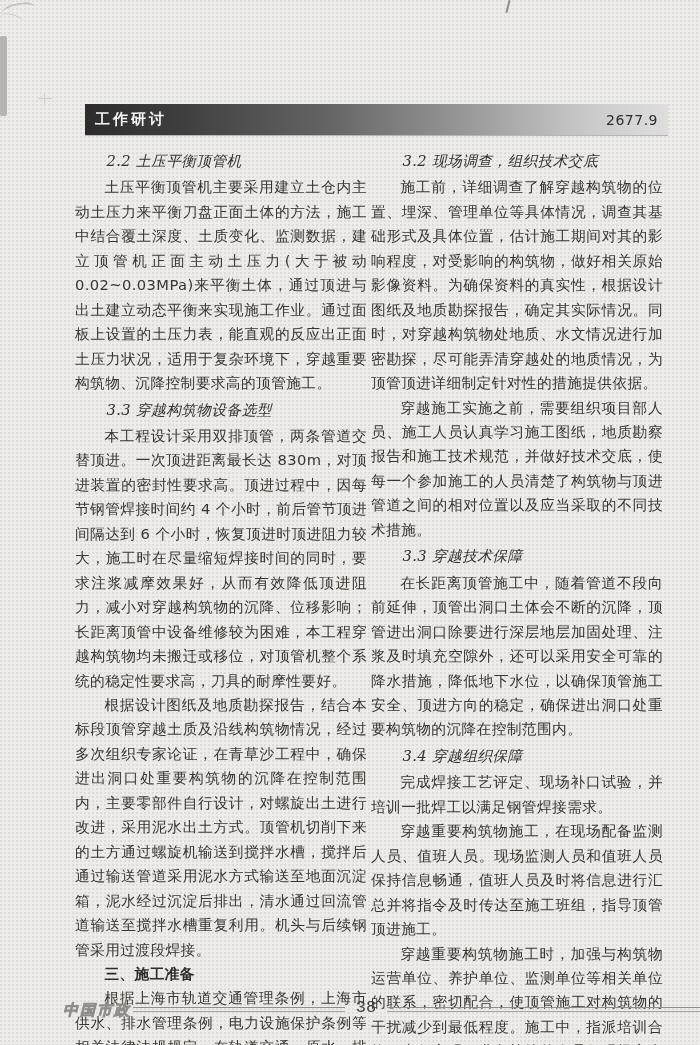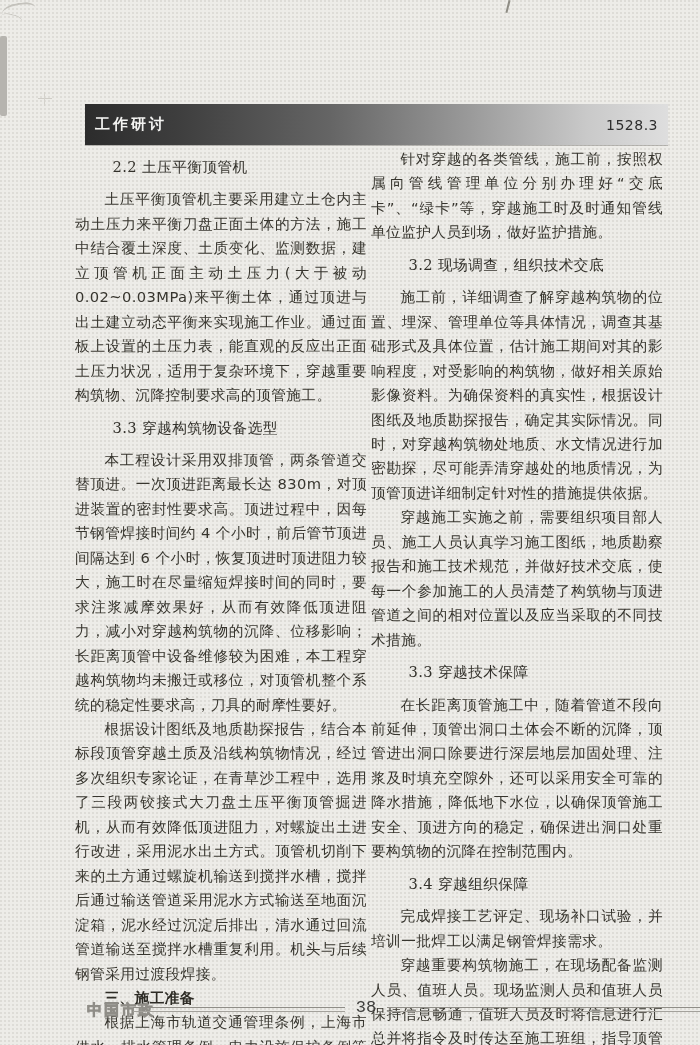--- a/index.html
+++ b/index.html
@@ -18,81 +18,80 @@
   .edge-strip{position:absolute;left:0;top:36px;width:7px;height:80px;background:#b6b4af;border-radius:2px;}
   .corner-mark1{position:absolute;left:2px;top:3px;width:34px;height:16px;border-top:2px solid #c4c2bc;border-radius:50% 40% 0 0;transform:rotate(-8deg);}
   .corner-mark2{position:absolute;left:0px;top:14px;width:22px;height:12px;border-top:1.5px solid #c9c7c1;border-radius:40%;transform:rotate(14deg);}
   .top-mark{position:absolute;left:507px;top:0px;width:2px;height:13px;background:#8e8c84;transform:rotate(14deg);}
   .faint-cross{position:absolute;left:38px;top:92px;width:14px;height:14px;}
   .faint-cross::before{content:"";position:absolute;left:0;top:6px;width:14px;height:1px;background:#cfcdc7;}
   .faint-cross::after{content:"";position:absolute;left:6px;top:0;width:1px;height:14px;background:#d4d2cc;}
 
   
   .header-bar{
-    position:absolute;left:85px;top:104px;width:583px;height:41px;
+    position:absolute;left:85px;top:104px;width:583px;height:31px;
     background:linear-gradient(90deg,#2c2c2c 0%,#3e3e3e 16%,#656565 42%,#9a9a9a 66%,#c9c9c9 86%,#dedede 100%);
     display:flex;align-items:center;justify-content:space-between;
     padding:0 10px;box-sizing:border-box;
     box-shadow:0 1px 0 rgba(120,118,112,0.45);
   }
   .header-title{color:#f3f3f1;font-size:15px;font-weight:bold;letter-spacing:3px;}
   .header-issue{color:#2d2d2d;font-size:14px;letter-spacing:0.5px;}
 
   
   .col{
     position:absolute;top:147px;width:292px;
     font-size:14.7px;line-height:24.45px;letter-spacing:0.4px;
     color:#37352e;text-align:justify;
   }
   .col-left{left:75px;}
   .col-right{left:371px;}
   .para{margin:0;text-indent:2em;}
-  .h-i{margin:8px;text-indent:2em;font-family:"DejaVu Serif","Liberation Serif",serif;color:#33312b;}
+  .h-i{margin:2px;text-indent:2em;font-style:italic;font-family:"DejaVu Serif","Liberation Serif",serif;color:#33312b;}
   .h-b{margin:0;text-indent:2em;font-weight:bold;color:#2e2c26;}
 
   
   .footer{position:absolute;left:0;top:998px;width:700px;height:26px;}
   .journal-logo{
     position:absolute;left:63px;top:3px;
-    font-size:15px;font-weight:bold;letter-spacing:2px;
-    color:#bdbbb5;margin-left:24px;-webkit-text-stroke:0.7px #8f8d87;
+    font-size:15px;font-weight:bold;font-style:italic;letter-spacing:2px;
+    color:#bdbbb5;-webkit-text-stroke:0.7px #8f8d87;
   }
   .rule{position:absolute;top:9px;height:3px;border-top:1px solid #8f8d87;border-bottom:1px solid #a3a19b;}
   .rule-left{left:133px;width:212px;}
   .rule-right{left:387px;width:313px;}
   .page-num{position:absolute;left:345px;top:0;width:42px;text-align:center;font-size:17px;color:#3e3e3c;font-family:Liberation Mono, monospace;}
 </style>
 </head>
 <body>
 
 <div class="page">
 
   <div class="corner-mark1"></div>
   <div class="corner-mark2"></div>
   <div class="edge-strip"></div>
   <div class="top-mark"></div>
   <div class="faint-cross"></div>
 
   <div class="header-bar">
     <span class="header-title">工作研讨</span>
-    <span class="header-issue">1528.3</span>
+    <span class="header-issue">2677.9</span>
   </div>
 
   <div class="col col-left">
     <div class="h-i">2.2 土压平衡顶管机</div>
     <div class="para">土压平衡顶管机主要采用建立土仓内主动土压力来平衡刀盘正面土体的方法，施工中结合覆土深度、土质变化、监测数据，建立顶管机正面主动土压力(大于被动 0.02~0.03MPa)来平衡土体，通过顶进与出土建立动态平衡来实现施工作业。通过面板上设置的土压力表，能直观的反应出正面土压力状况，适用于复杂环境下，穿越重要构筑物、沉降控制要求高的顶管施工。</div>
     <div class="h-i">3.3 穿越构筑物设备选型</div>
     <div class="para">本工程设计采用双排顶管，两条管道交替顶进。一次顶进距离最长达 830m，对顶进装置的密封性要求高。顶进过程中，因每节钢管焊接时间约 4 个小时，前后管节顶进间隔达到 6 个小时，恢复顶进时顶进阻力较大，施工时在尽量缩短焊接时间的同时，要求注浆减摩效果好，从而有效降低顶进阻力，减小对穿越构筑物的沉降、位移影响；长距离顶管中设备维修较为困难，本工程穿越构筑物均未搬迁或移位，对顶管机整个系统的稳定性要求高，刀具的耐摩性要好。</div>
-    <div class="para">根据设计图纸及地质勘探报告，结合本标段顶管穿越土质及沿线构筑物情况，经过多次组织专家论证，在青草沙工程中，选用了三段两铰接式大刀盘土压平衡顶管掘进机，从而有效降低顶进阻力，对螺旋出土进行改进，采用泥水出土方式。顶管机切削下来的土方通过螺旋机输送到搅拌水槽，搅拌后通过输送管道采用泥水方式输送至地面沉淀箱，泥水经过沉淀后排出，清水通过回流管道输送至搅拌水槽重复利用。机头与后续钢管采用过渡段焊接。</div>
+    <div class="para">根据设计图纸及地质勘探报告，结合本标段顶管穿越土质及沿线构筑物情况，经过多次组织专家论证，在青草沙工程中，确保进出洞口处重要构筑物的沉降在控制范围内，主要零部件自行设计，对螺旋出土进行改进，采用泥水出土方式。顶管机切削下来的土方通过螺旋机输送到搅拌水槽，搅拌后通过输送管道采用泥水方式输送至地面沉淀箱，泥水经过沉淀后排出，清水通过回流管道输送至搅拌水槽重复利用。机头与后续钢管采用过渡段焊接。</div>
     <div class="h-b">三、施工准备</div>
     <div class="para">根据上海市轨道交通管理条例，上海市供水、排水管理条例，电力设施保护条例等相关法律法规规定，在轨道交通、原水、排水、电力设施安全保护区内进行地下顶进、降水、地基加固等作业的，施工之前，其作业方案应当征得市运输管理处、市水务局、电力等相关部门审批，办理行政许可、作业审批等相关手续。施工作业方案应该及时报送轨道交通建设单位或者运营单位、管道、设施运营养护责任单位等相关单位进行技术审查、备案。</div>
   </div>
 
   <div class="col col-right">
-    <div class="para">针对穿越的各类管线，施工前，按照权属向管线管理单位分别办理好“交底卡”、“绿卡”等，穿越施工时及时通知管线单位监护人员到场，做好监护措施。</div>
     <div class="h-i">3.2 现场调查，组织技术交底</div>
     <div class="para">施工前，详细调查了解穿越构筑物的位置、埋深、管理单位等具体情况，调查其基础形式及具体位置，估计施工期间对其的影响程度，对受影响的构筑物，做好相关原始影像资料。为确保资料的真实性，根据设计图纸及地质勘探报告，确定其实际情况。同时，对穿越构筑物处地质、水文情况进行加密勘探，尽可能弄清穿越处的地质情况，为顶管顶进详细制定针对性的措施提供依据。</div>
     <div class="para">穿越施工实施之前，需要组织项目部人员、施工人员认真学习施工图纸，地质勘察报告和施工技术规范，并做好技术交底，使每一个参加施工的人员清楚了构筑物与顶进管道之间的相对位置以及应当采取的不同技术措施。</div>
     <div class="h-i">3.3 穿越技术保障</div>
     <div class="para">在长距离顶管施工中，随着管道不段向前延伸，顶管出洞口土体会不断的沉降，顶管进出洞口除要进行深层地层加固处理、注浆及时填充空隙外，还可以采用安全可靠的降水措施，降低地下水位，以确保顶管施工安全、顶进方向的稳定，确保进出洞口处重要构筑物的沉降在控制范围内。</div>
     <div class="h-i">3.4 穿越组织保障</div>
     <div class="para">完成焊接工艺评定、现场补口试验，并培训一批焊工以满足钢管焊接需求。</div>
     <div class="para">穿越重要构筑物施工，在现场配备监测人员、值班人员。现场监测人员和值班人员保持信息畅通，值班人员及时将信息进行汇总并将指令及时传达至施工班组，指导顶管顶进施工。</div>
     <div class="para">穿越重要构筑物施工时，加强与构筑物运营单位、养护单位、监测单位等相关单位的联系，密切配合，使顶管施工对构筑物的干扰减少到最低程度。施工中，指派培训合格、责任心强、业务熟练的人员任现场安全质量监督员，以保证穿越构筑物的稳定与安全。应严格按照审定的方案作业，随时掌握进度与质量，监督施工人员执行各项安全规定，消除不安全因素。</div>
 

